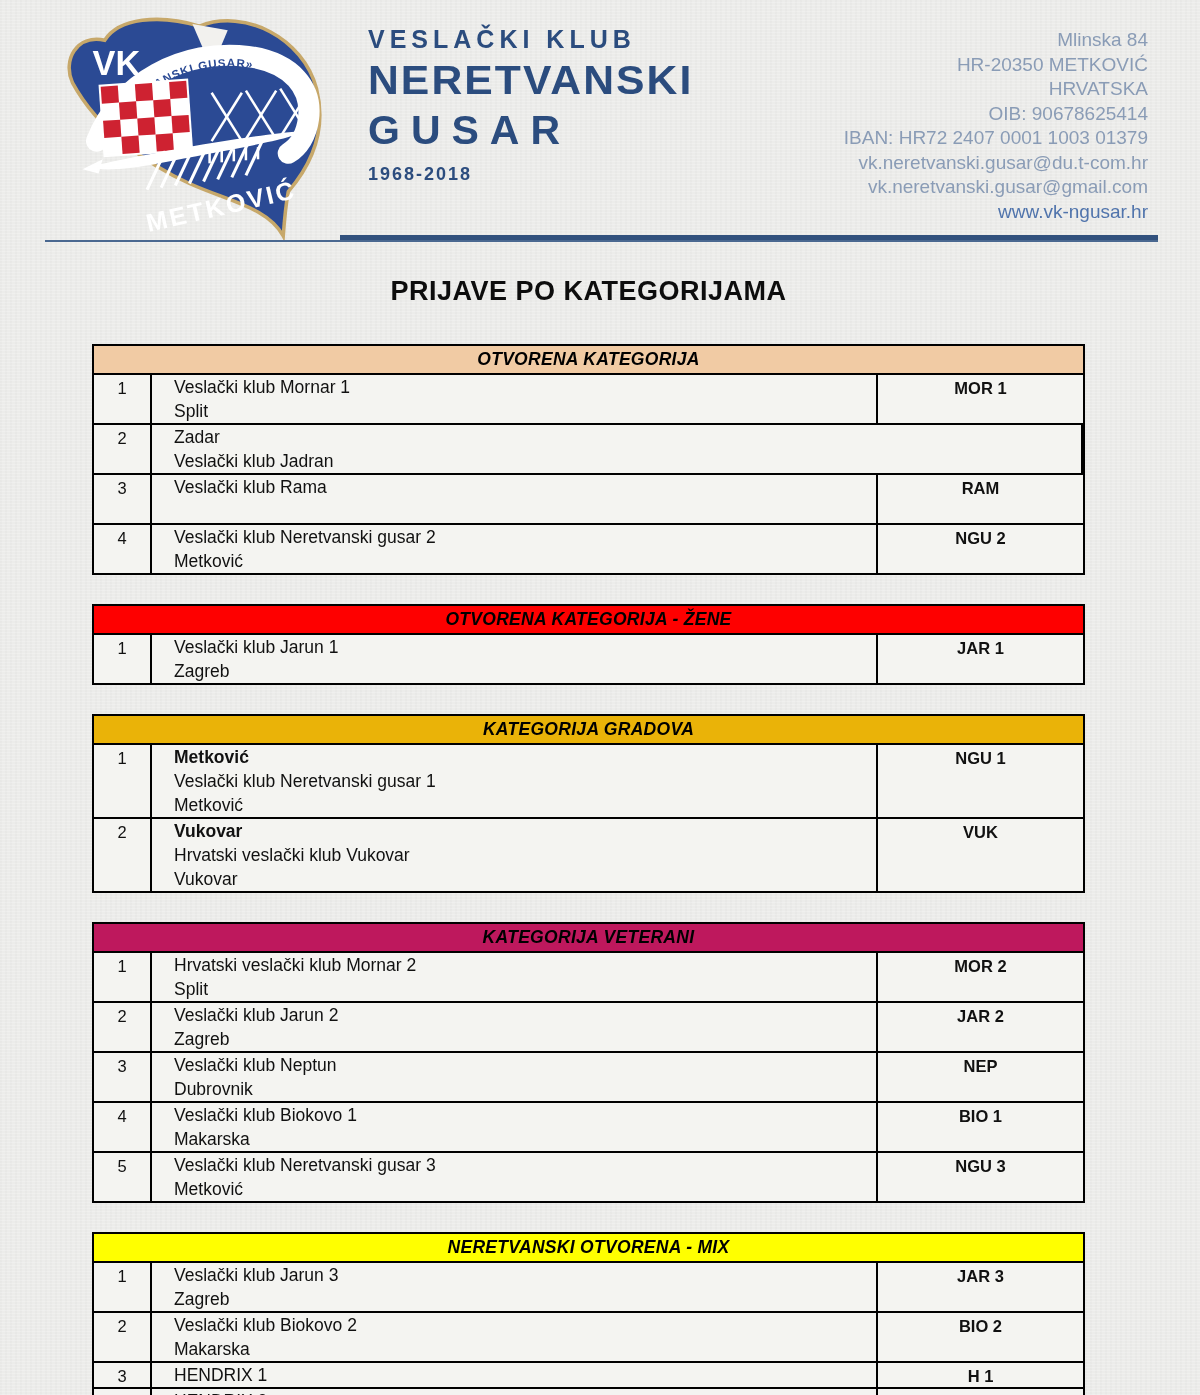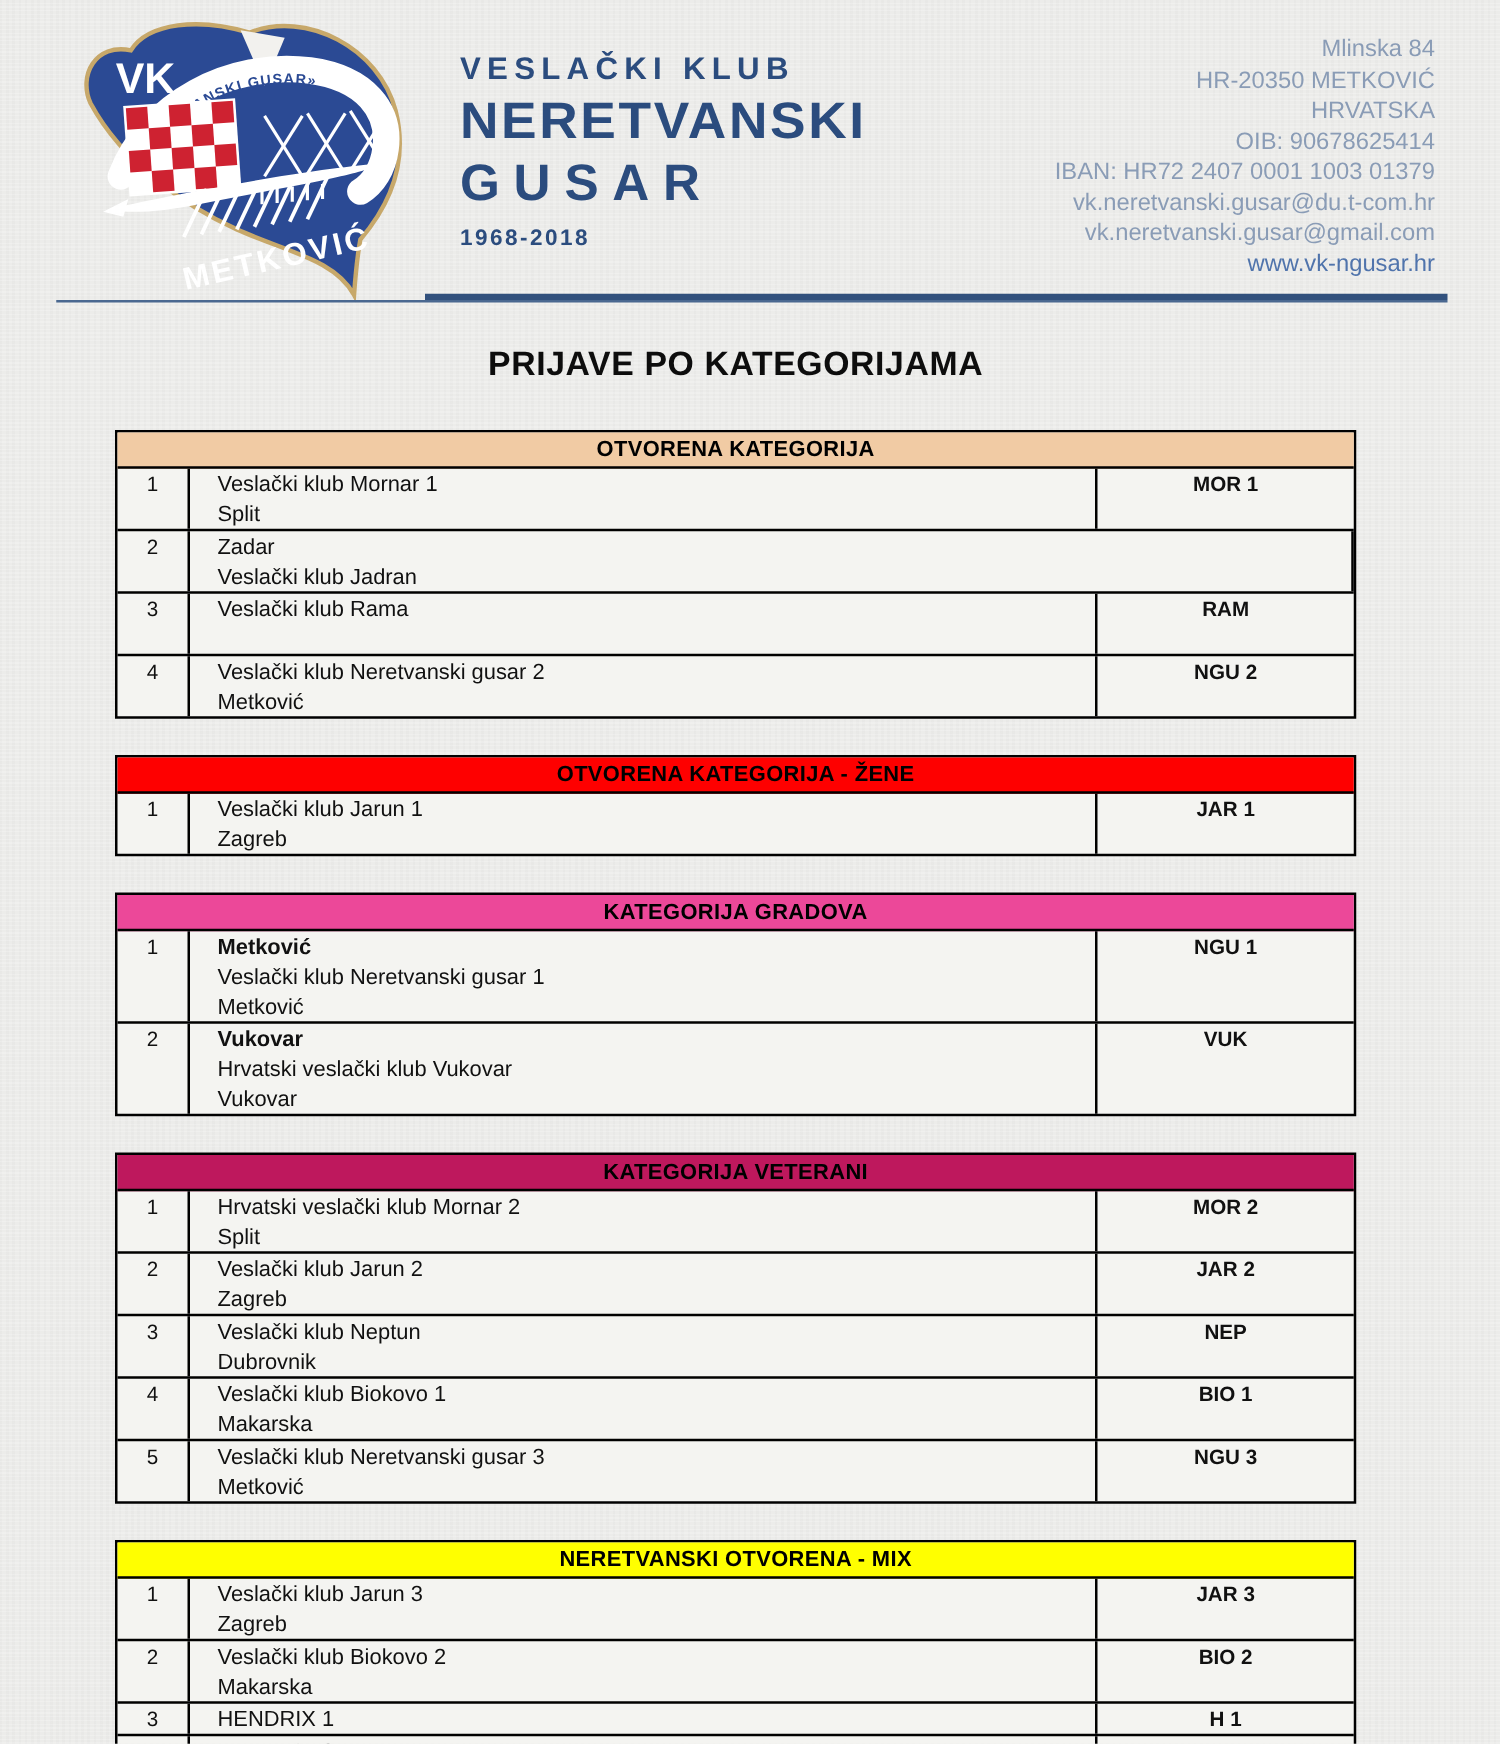--- a/index.html
+++ b/index.html
@@ -6,37 +6,37 @@
   body{
     width:1200px;height:1395px;position:relative;overflow:hidden;
     background:#ececea;
     background-image:
       repeating-linear-gradient(0deg, rgba(255,255,255,.20) 0 1px, transparent 1px 3px),
       repeating-linear-gradient(90deg, rgba(0,0,0,.015) 0 2px, transparent 2px 5px);
     font-family:"Liberation Sans",sans-serif;color:#111;
   }
   
   .logo{position:absolute;left:58px;top:10px;width:278px;height:232px;}
-  .club-title{position:absolute;left:368px;top:24px;color:#2b4c7e;margin-top:16px;}
+  .club-title{position:absolute;left:368px;top:24px;color:#2b4c7e;}
   .club-type{font-size:25px;font-weight:800;letter-spacing:5px;line-height:30px;}
   .club-name1{font-size:41px;font-weight:800;letter-spacing:2px;line-height:48px;margin-top:2px;transform-origin:left;transform:scaleX(1.04);}
   .club-name2{font-size:41px;font-weight:800;letter-spacing:11px;line-height:48px;margin-top:2px;}
   .club-years{font-size:18px;font-weight:800;letter-spacing:2px;line-height:32px;margin-top:4px;}
   .contact{position:absolute;top:28px;right:52px;text-align:right;color:#8a9cb6;font-size:19px;line-height:24.5px;}
   .contact-site{font-weight:normal;color:#5074ac;}
   .rule-thin{position:absolute;left:45px;top:240px;width:1113px;height:2px;background:#4a6890;}
   .rule-thick{position:absolute;left:340px;top:235px;width:818px;height:5px;background:#32517d;}
   
   .page-title{position:absolute;left:92px;top:276px;width:993px;text-align:center;
     font-size:27px;font-weight:bold;letter-spacing:.5px;color:#0d0d0d;}
   
   .tables-region{position:absolute;left:92px;top:344px;width:993px;}
   .cat-table{border:2px solid #000;margin-bottom:29px;background:#f4f4f1;}
   .cat-header{height:27px;border-bottom:2px solid #000;display:flex;align-items:center;justify-content:center;
-    font-weight:bold;font-size:17.5px;color:#000;letter-spacing:.3px;}
+    font-weight:bold;font-style:italic;font-size:17.5px;color:#000;letter-spacing:.3px;}
   .cat-row{display:flex;}
   .cat-row + .cat-row{border-top:2px solid #000;}
   .cell-num{width:58px;flex:0 0 58px;border-right:2px solid #000;text-align:center;font-size:16.5px;line-height:24px;padding-top:1px;box-sizing:border-box;}
   .cell-name{flex:1;border-right:2px solid #000;padding-left:22px;font-size:17.5px;box-sizing:border-box;}
   .cell-name .club-line{line-height:24px;}
   .cell-name .bold{font-weight:bold;}
   .cell-code{width:205px;flex:0 0 205px;text-align:center;font-weight:bold;font-size:16.5px;line-height:24px;padding-top:1px;box-sizing:border-box;}
 </style>
 </head>
 <body>
@@ -165,21 +165,21 @@
       <div class="cat-row" style="height: 48px;">
         <div class="cell-num">1</div>
         <div class="cell-name">
           <div class="club-line">Veslački klub Jarun 1</div>
           <div class="club-line">Zagreb</div>
         </div>
         <div class="cell-code">JAR 1</div>
       </div>
     </div>
     <div class="cat-table">
-      <div class="cat-header" style="background-color: #ec4899;">KATEGORIJA GRADOVA</div>
+      <div class="cat-header" style="background-color: #eab308;">KATEGORIJA GRADOVA</div>
       <div class="cat-row" style="height: 72px;">
         <div class="cell-num">1</div>
         <div class="cell-name">
           <div class="club-line bold">Metković</div>
           <div class="club-line">Veslački klub Neretvanski gusar 1</div>
           <div class="club-line">Metković</div>
         </div>
         <div class="cell-code">NGU 1</div>
       </div>
       <div class="cat-row" style="height: 72px;">

